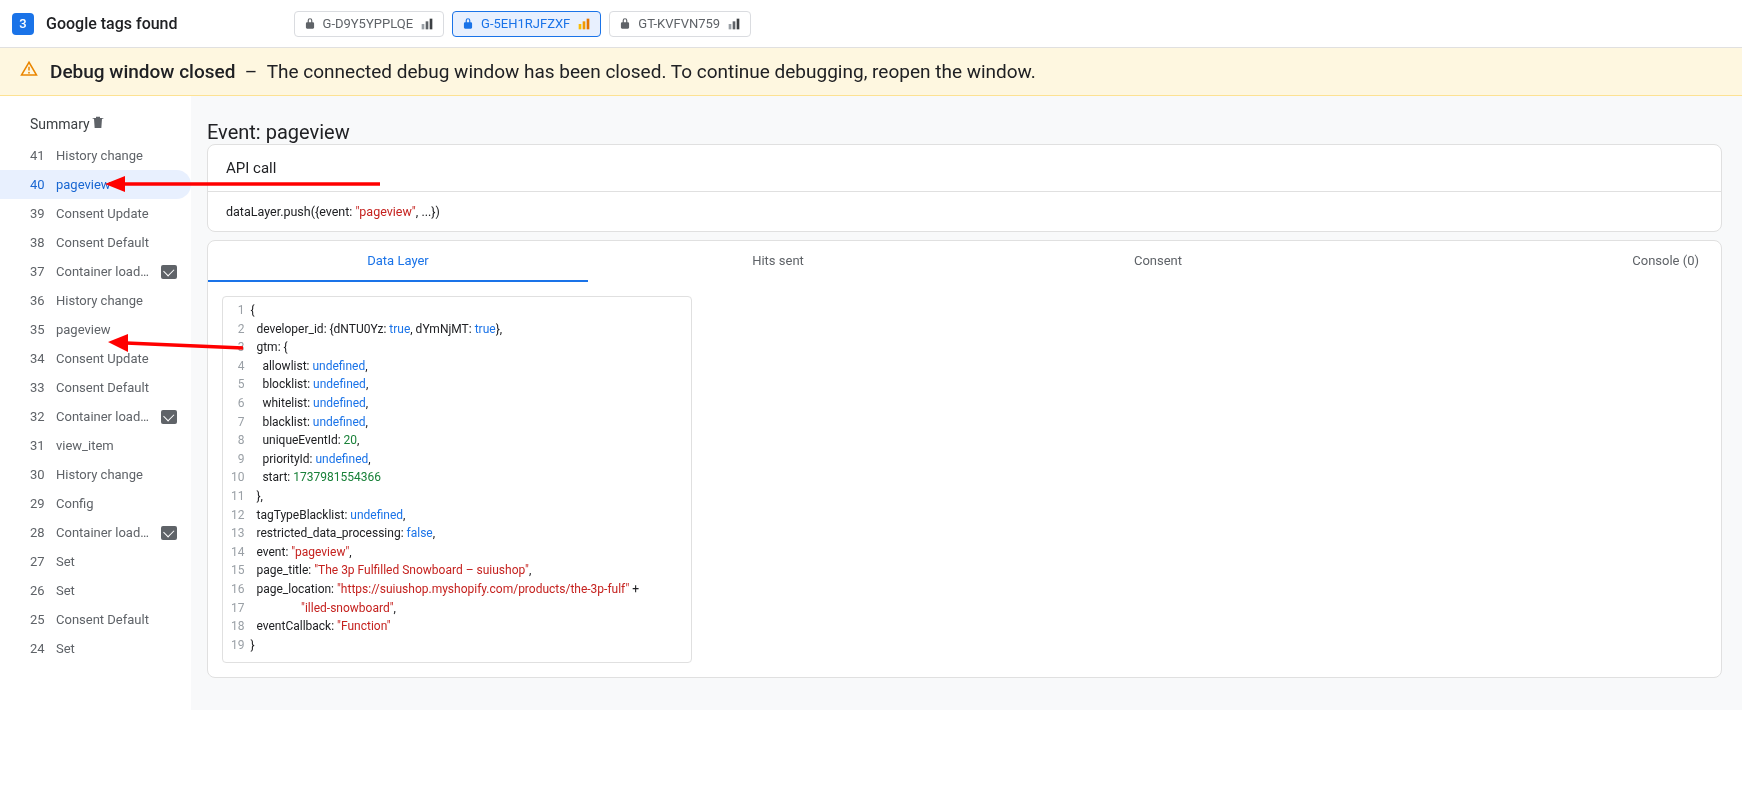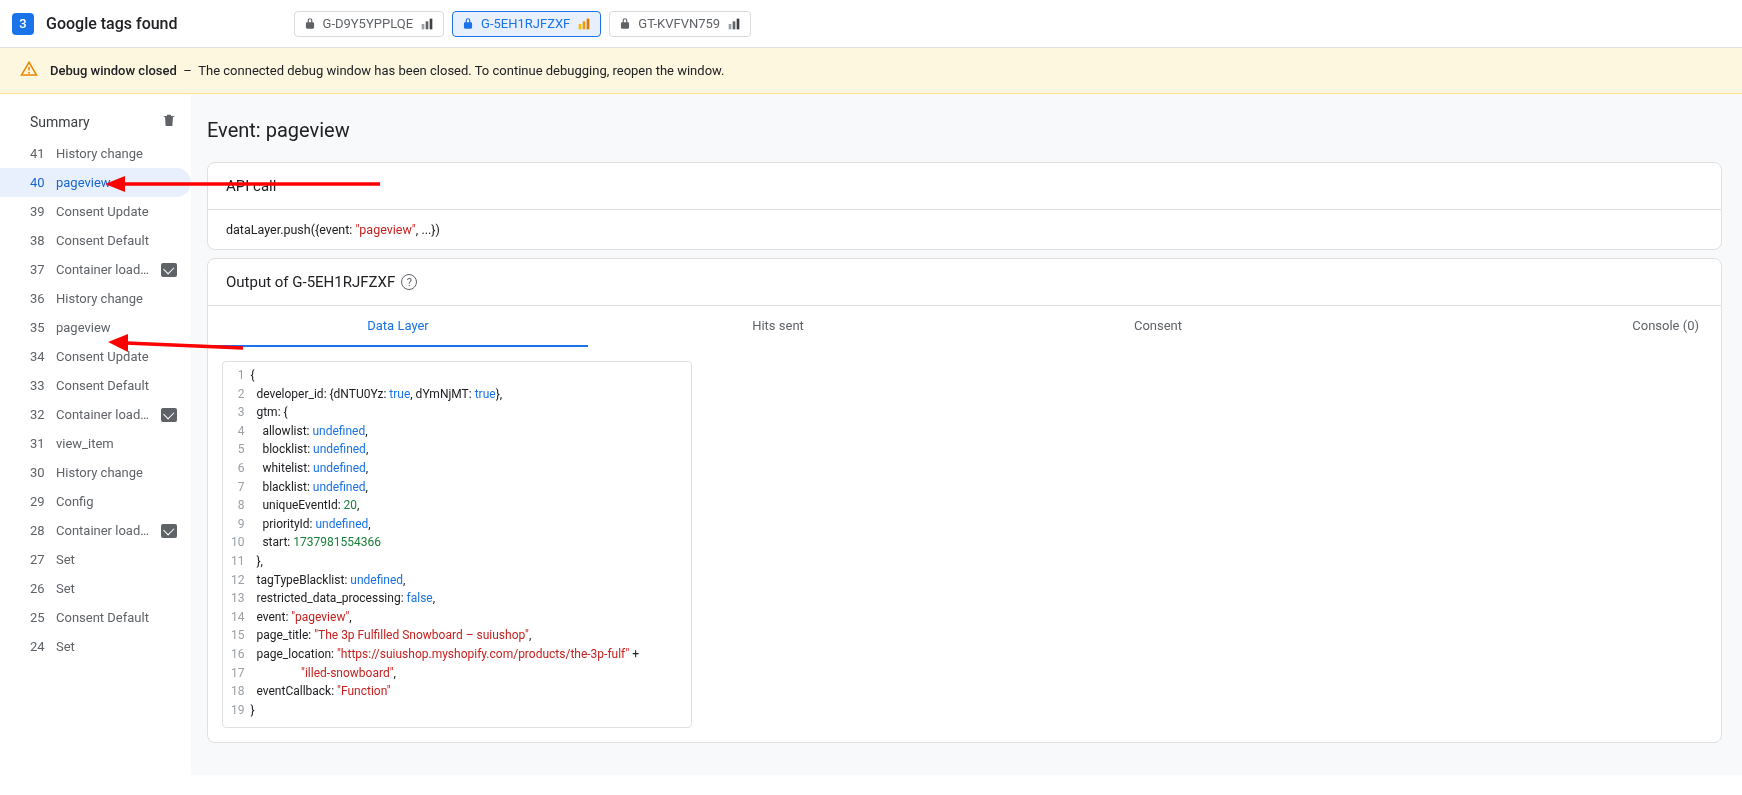--- a/index.html
+++ b/index.html
@@ -7,38 +7,38 @@
 
 .topbar { height:48px; display:flex; align-items:center; padding:0 12px; border-bottom:1px solid #e0e0e0; gap:12px; }
 .badge { background:#1a73e8; color:#fff; width:22px; height:22px; border-radius:4px; display:flex; align-items:center; justify-content:center; font-weight:500; }
 .topbar-title { font-weight:500; font-size:16px; margin-right:104px; }
 .tag-chips { display:flex; gap:8px; }
 .tag-chip { display:flex; align-items:center; gap:6px; padding:4px 8px; border:1px solid #dadce0; border-radius:4px; background:#fff; cursor:pointer; font-size:13px; color:#5f6368; }
 .tag-chip.active { border-color:#1a73e8; color:#1a73e8; background:#e8f0fe; }
 .chip-lock { width:14px; height:14px; }
 .chip-ico { width:16px; height:16px; }
 
-.alert { background:#fef7e0; padding:12px 20px; display:flex; align-items:center; gap:12px; font-size:13px; border-bottom:1px solid #fde293;}
+.alert { background:#fef7e0; padding:12px 20px; display:flex; align-items:center; gap:12px; font-size:19px; border-bottom:1px solid #fde293;}
 .alert-icon { color:#ea8600; }
 .alert strong { font-weight:500; }
 
 .main { display:flex; }
 .sidebar { width:191px; padding-top:18px; }
-.sidebar-header { display:flex; align-items:center; justify-content:space-between; padding:0 14px 8px 30px; font-size:14px; color:#3c4043;}
+.sidebar-header { display:flex; align-items:center; padding:0 14px 8px 30px; font-size:14px; color:#3c4043;}
 .sidebar-header svg { color:#5f6368; }
 .event-list { list-style:none; }
 .event-item { display:flex; align-items:center; gap:8px; padding:7px 14px 7px 30px; font-size:13px; color:#5f6368; cursor:pointer; border-radius:0 16px 16px 0; }
 .event-item.active { background:#e8f0fe; color:#1967d2; }
 .event-item .num { min-width:18px; text-align:left; font-variant-numeric:tabular-nums; }
 .event-item .lbl { flex:1; white-space:nowrap; overflow:hidden; text-overflow:ellipsis; }
 .gtm-badge { width:16px; height:14px; background:#5f6368; border-radius:2px; display:inline-flex; align-items:center; justify-content:center; }
 .gtm-badge::after{ content:""; width:8px; height:6px; border:1.5px solid #fff; border-top:none; border-right:none; transform:rotate(-45deg) translateY(-1px);}
 
 .content { flex:1; padding:24px 20px 24px 16px; background:#f8f9fa; }
-.page-title { font-size:20px; font-weight:400; margin-bottom:20px; }
+.page-title { font-size:20px; font-weight:400; }
 
 .panel { background:#fff; border:1px solid #e0e0e0; border-radius:8px; margin-bottom:8px; }
 .panel-header { padding:14px 18px; font-size:15px; border-bottom:1px solid #e0e0e0; }
 .panel-body { padding:12px 18px; }
 
 .code-line { font-family:Menlo,Consolas,monospace; font-size:12.5px; }
 .tok-str { color:#c5221f; }
 .tok-kw  { color:#1a73e8; }
 .tok-num { color:#188038; }
 
@@ -206,24 +206,20 @@
 
   <section class="content">
     <h1 class="page-title">Event: pageview</h1>
 
     <div class="panel">
       <div class="panel-header">API call</div>
       <div class="panel-body code-line"><span>dataLayer.push({event: </span><span class="tok-str">"pageview"</span><span>, ...})</span></div>
     </div>
 
     <div class="panel">
-      <div class="panel-header output-title">
-        <span>Output of G-5EH1RJFZXF</span>
-        <span class="help-icon">?</span>
-      </div>
       <div class="tabs-row" id="tabs-row">
           <div class="tab t2 active">Data Layer</div>
           <div class="tab t1">Hits sent</div>
           <div class="tab t3">Consent</div>
           <div class="tab t4">Console (0)</div>
         </div>
       <div class="codebox">
         <div class="codebox-body">
           <div class="gutter" id="gutter">
               <div>1</div>

